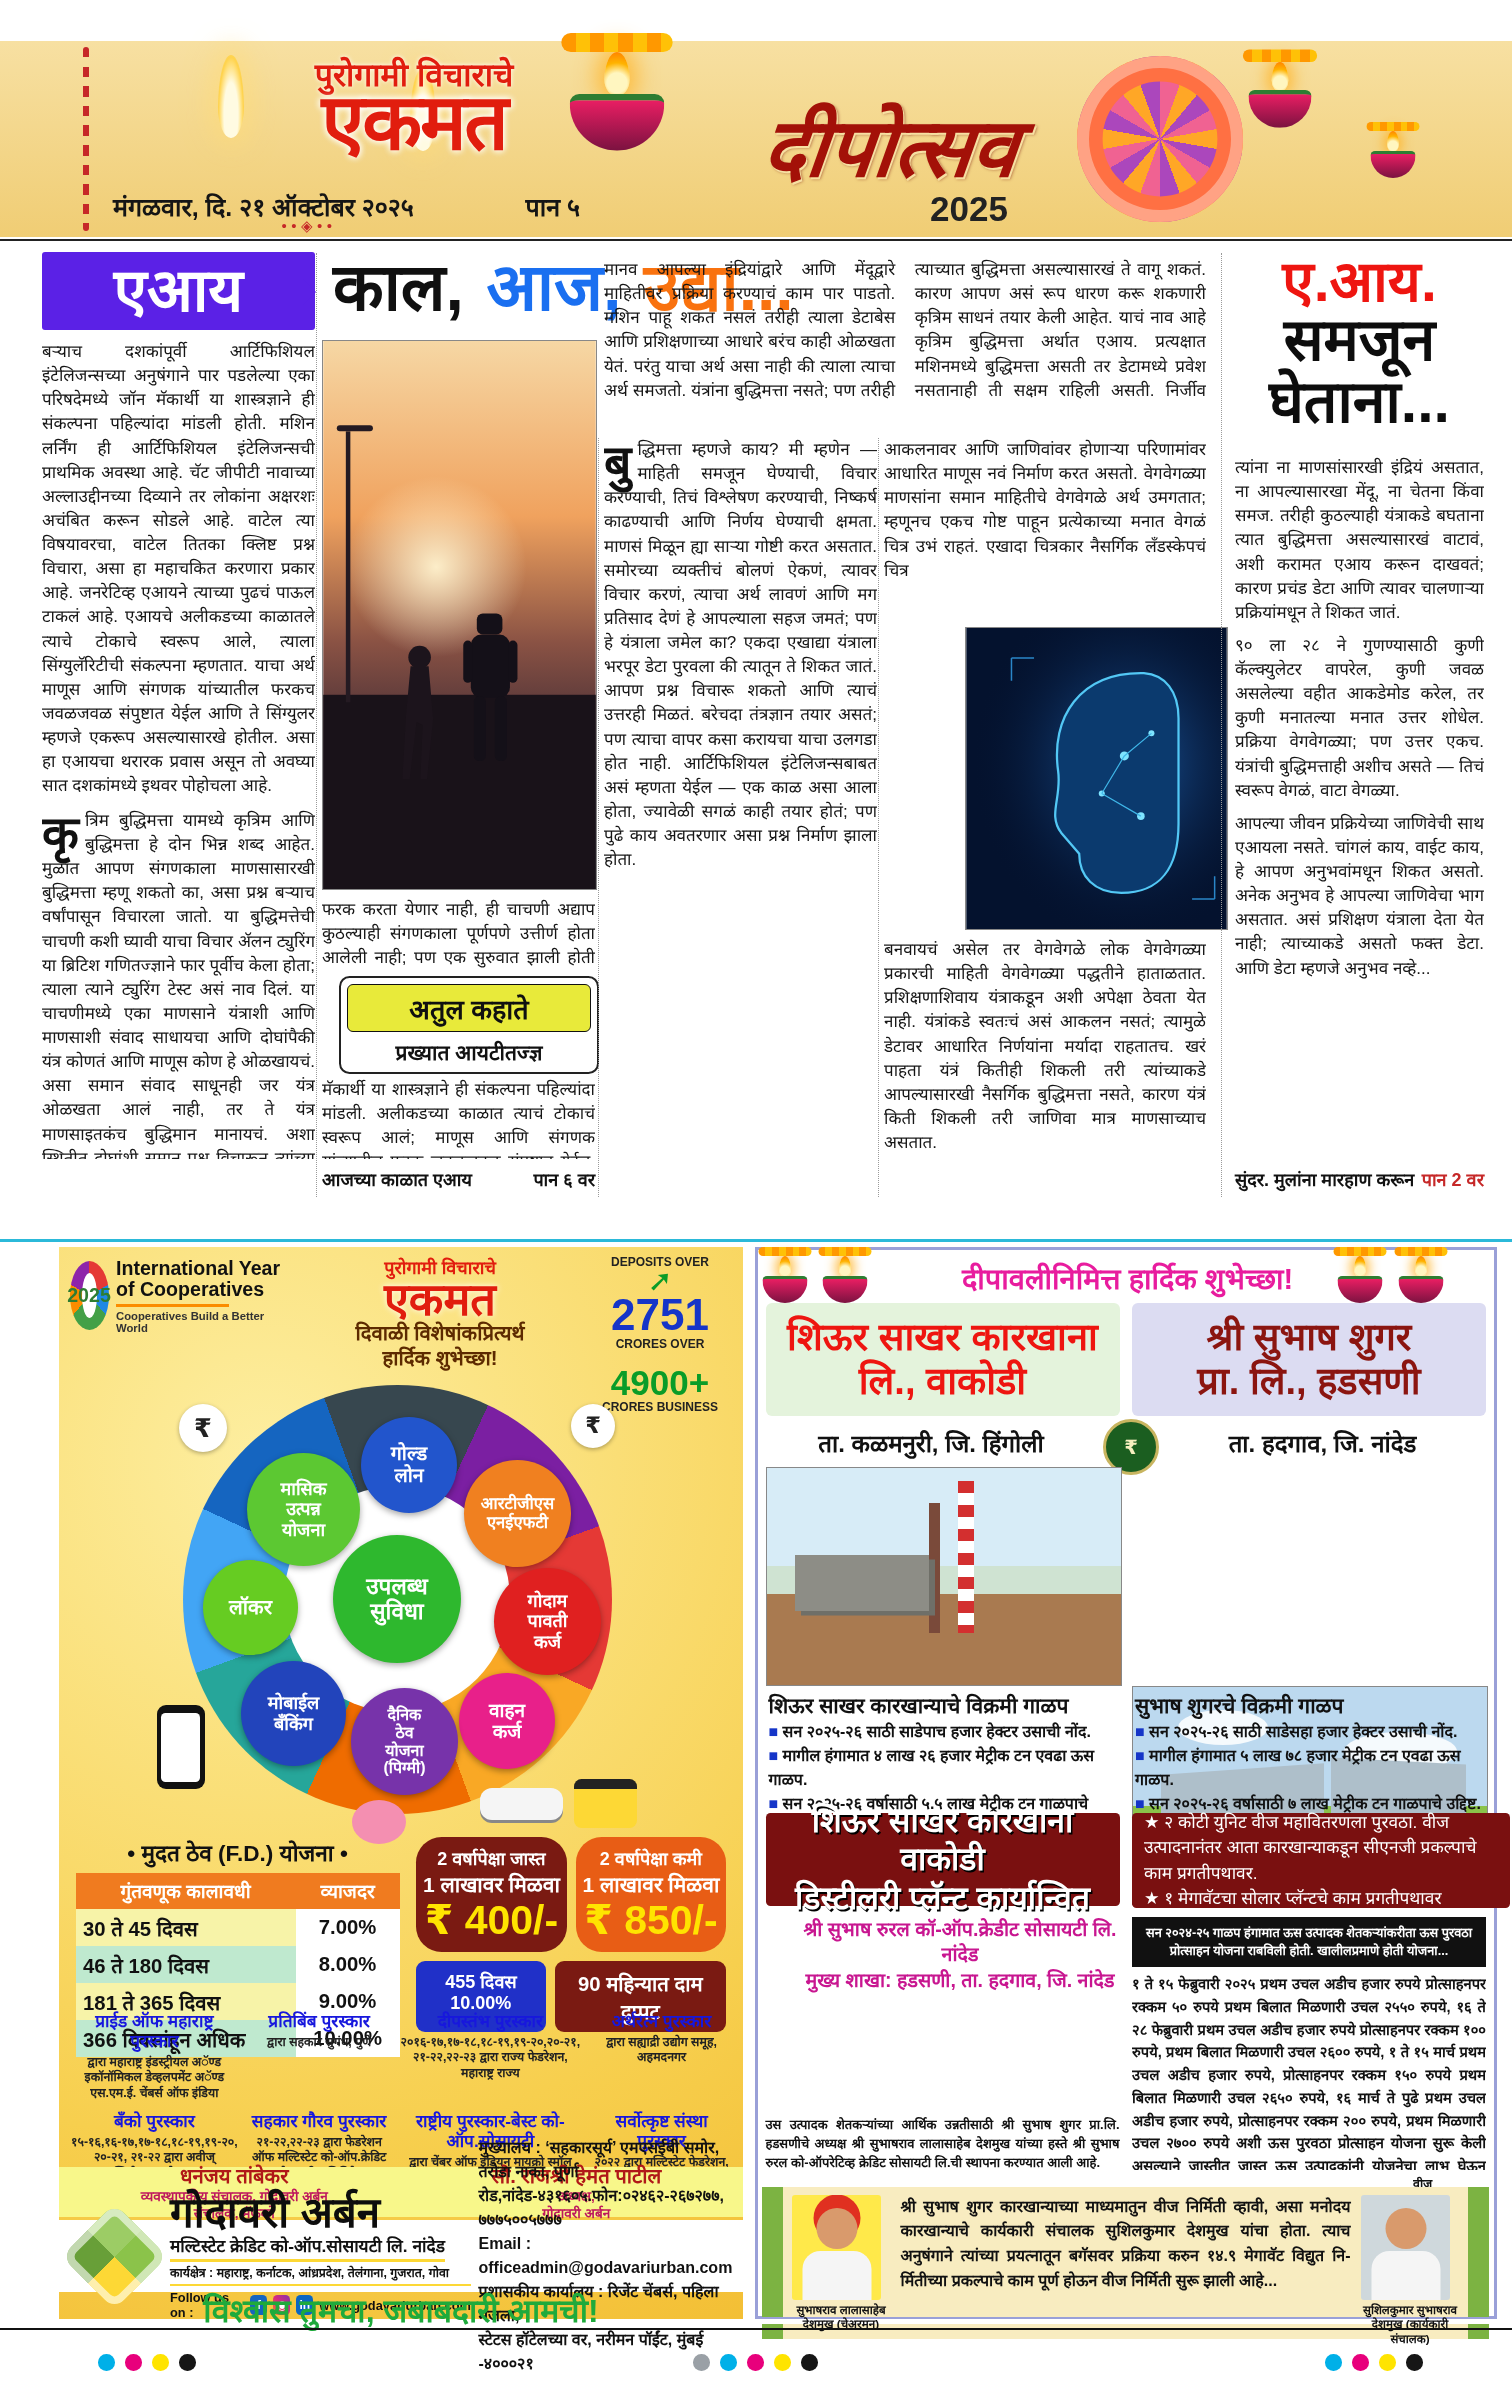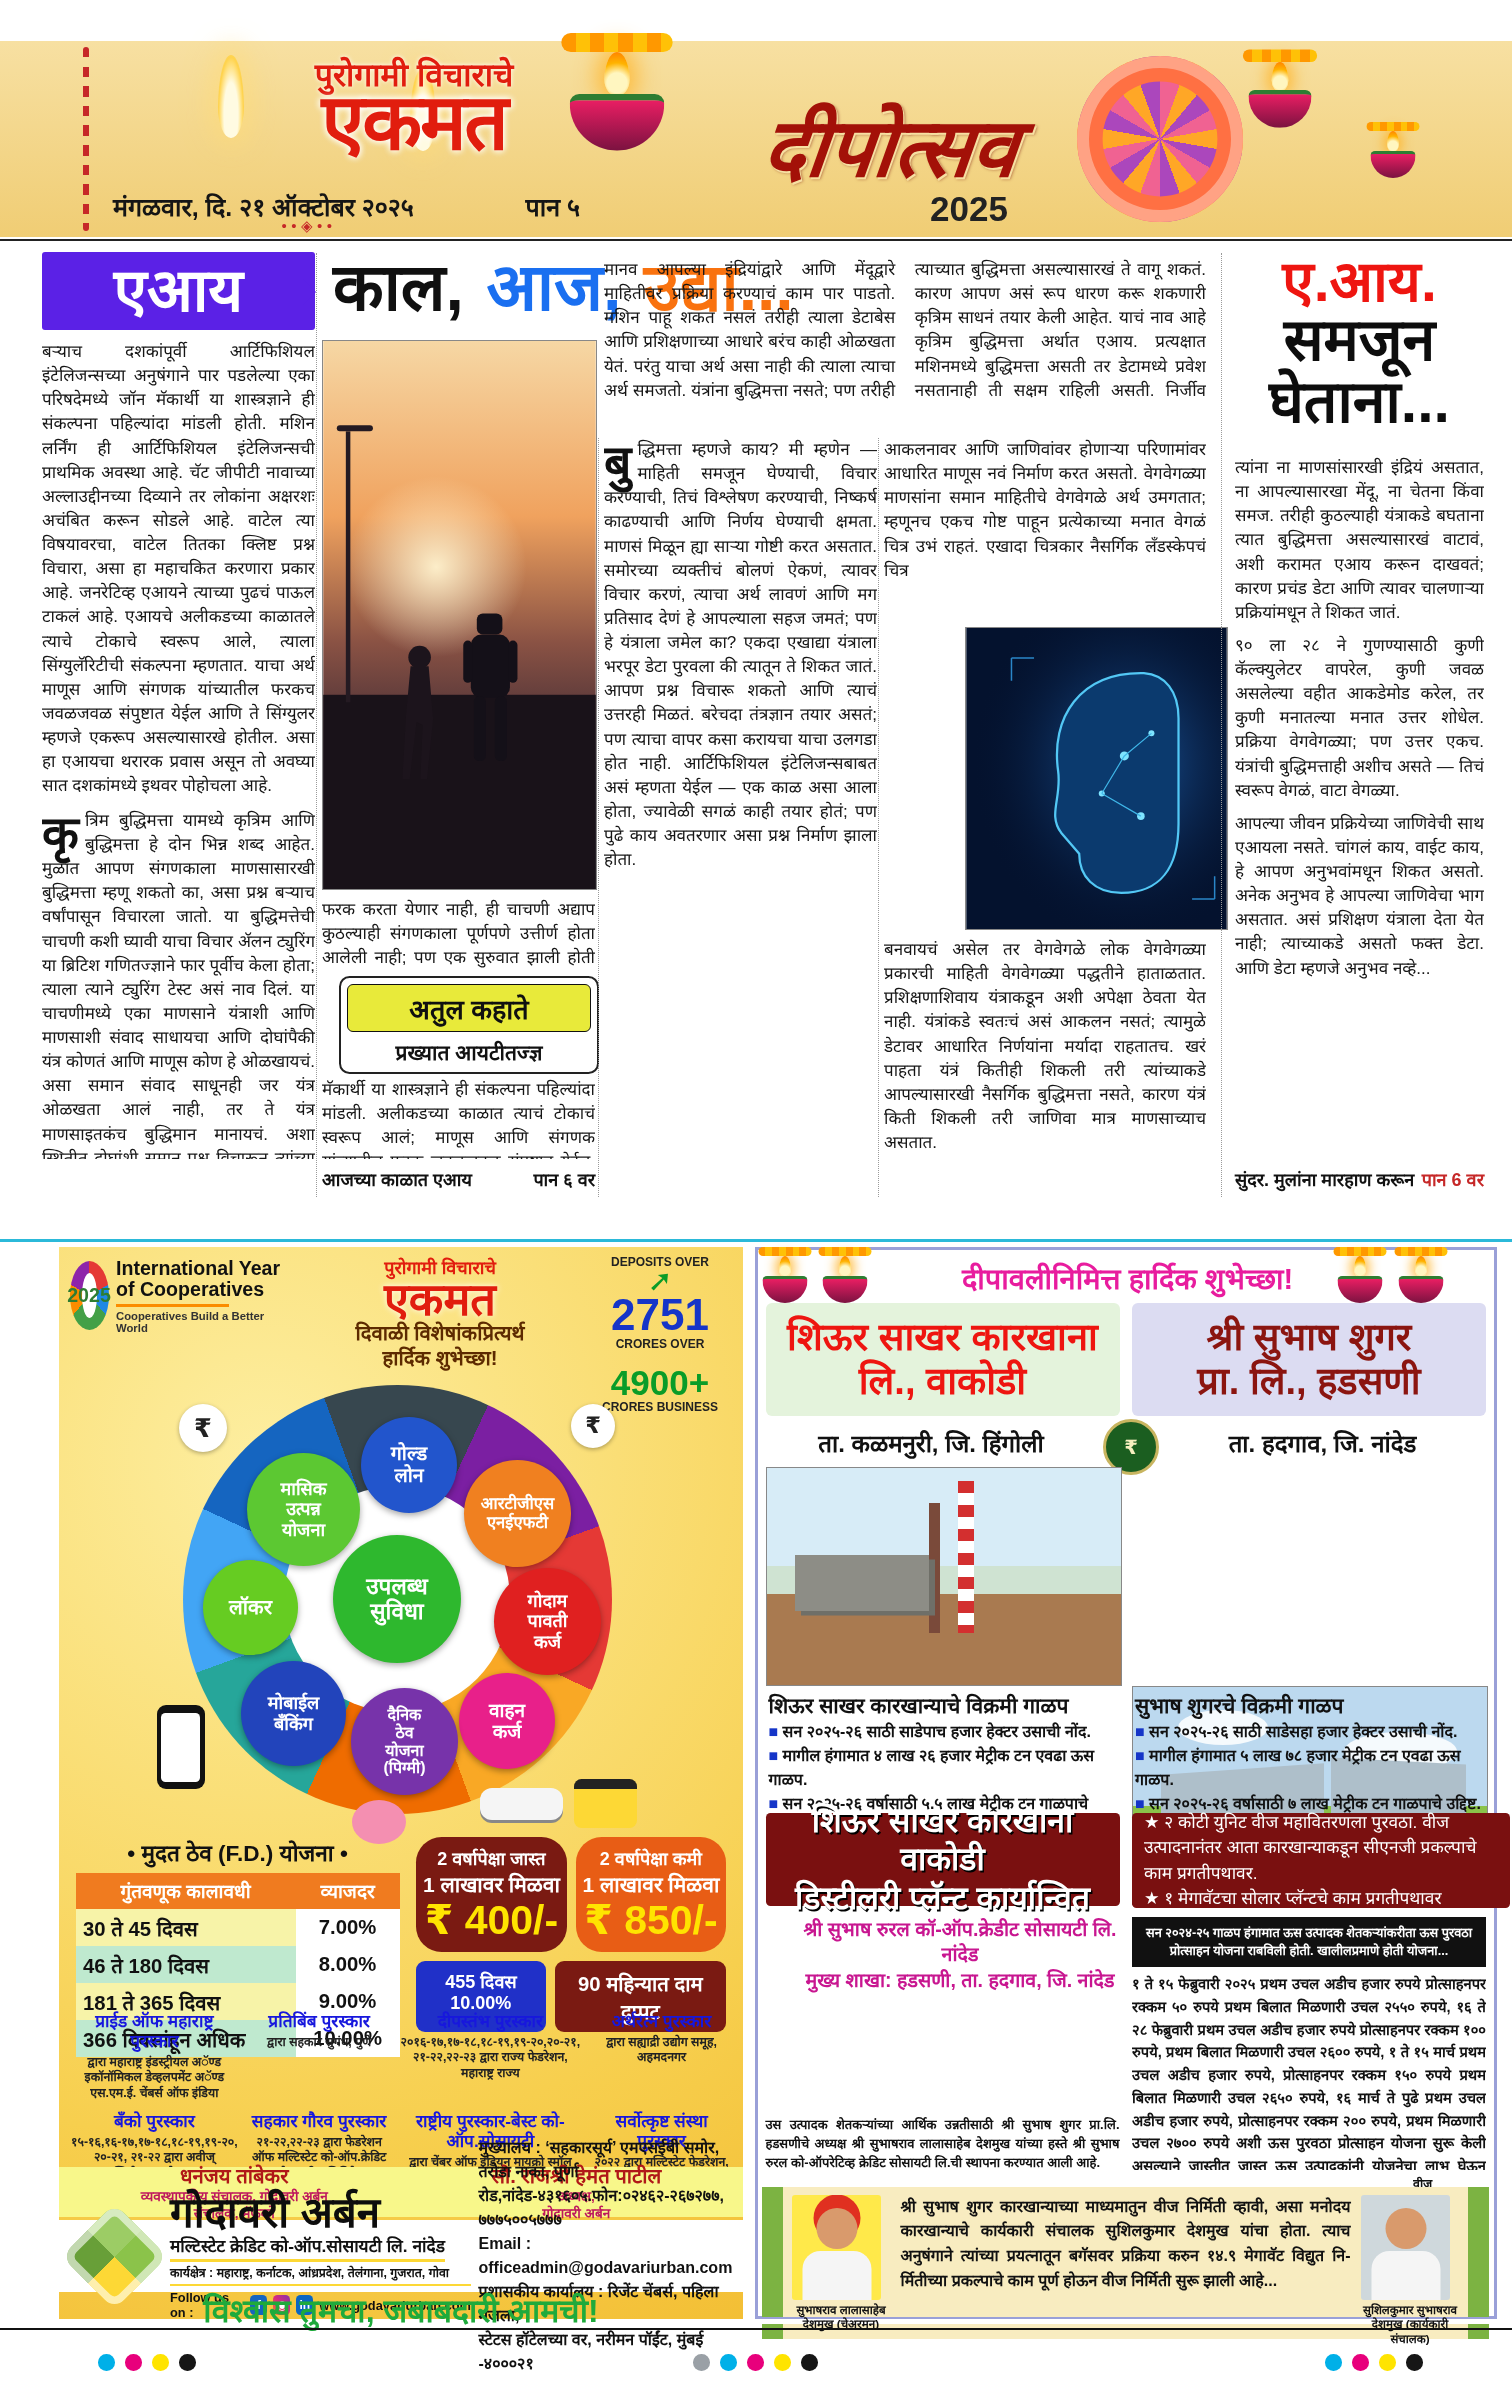--- a/index.html
+++ b/index.html
@@ -300,21 +300,21 @@
       <div class="side-h2">समजून</div>
       <div class="side-h2">घेताना...</div>
     </div>
     <div class="abs bodytxt just" style="left:1235px;top:456px;width:249px;height:700px;overflow:hidden">
       <p style="margin:0 0 9px">त्यांना ना माणसांसारखी इंद्रियं असतात, ना आपल्यासारखा मेंदू, ना चेतना किंवा समज. तरीही कुठल्याही यंत्राकडे बघताना त्यात बुद्धिमत्ता असल्यासारखं वाटावं, अशी करामत एआय करून दाखवतं; कारण प्रचंड डेटा आणि त्यावर चालणाऱ्या प्रक्रियांमधून ते शिकत जातं.</p>
       <p style="margin:0 0 9px">९० ला २८ ने गुणण्यासाठी कुणी कॅल्क्युलेटर वापरेल, कुणी जवळ असलेल्या वहीत आकडेमोड करेल, तर कुणी मनातल्या मनात उत्तर शोधेल. प्रक्रिया वेगवेगळ्या; पण उत्तर एकच. यंत्रांची बुद्धिमत्ताही अशीच असते — तिचं स्वरूप वेगळं, वाटा वेगळ्या.</p>
       <p style="margin:0">आपल्या जीवन प्रक्रियेच्या जाणिवेची साथ एआयला नसते. चांगलं काय, वाईट काय, हे आपण अनुभवांमधून शिकत असतो. अनेक अनुभव हे आपल्या जाणिवेचा भाग असतात. असं प्रशिक्षण यंत्राला देता येत नाही; त्याच्याकडे असतो फक्त डेटा. आणि डेटा म्हणजे अनुभव नव्हे...</p>
     </div>
     <div class="abs contline" style="left:1235px;top:1167px;width:249px">
       <span>सुंदर. मुलांना मारहाण करून</span>
-      <span style="color:#c62828">पान 6 वर</span>
+      <span style="color:#c62828">पान 2 वर</span>
     </div>
 
     <div class="vrule" style="left:316px;top:253px;height:944px"></div>
     <div class="vrule" style="left:598px;top:438px;height:759px"></div>
     <div class="vrule" style="left:878px;top:438px;height:759px"></div>
     <div class="vrule" style="left:1221px;top:253px;height:944px"></div>
   </section>
 
   <div class="ads-top"></div>
 

